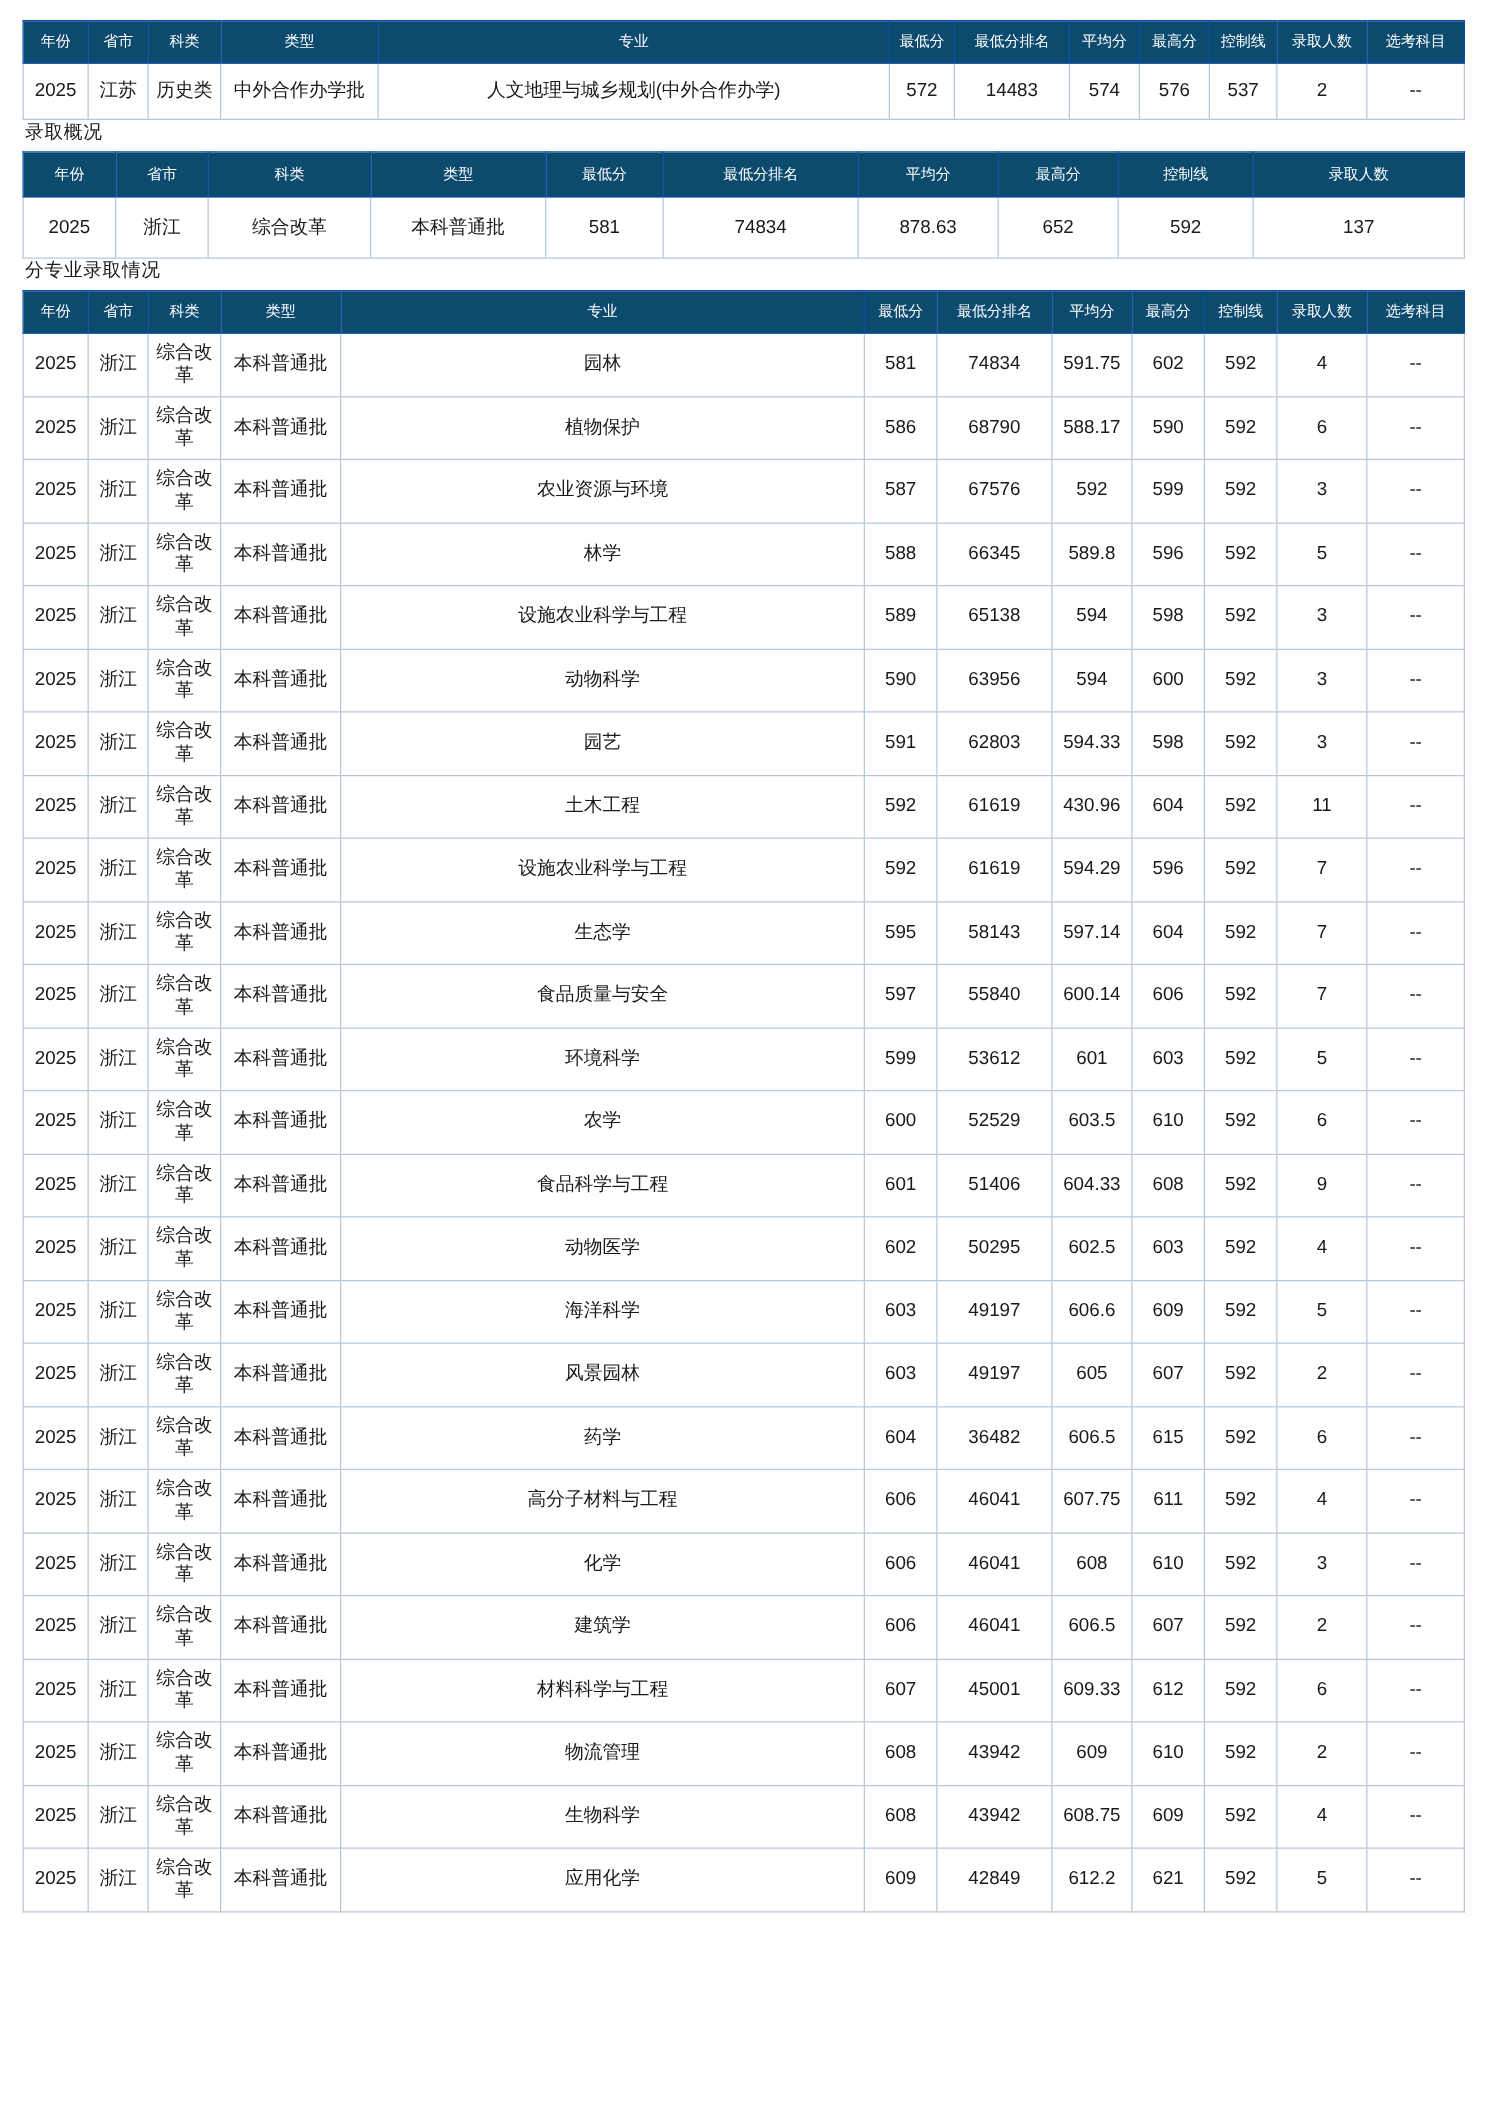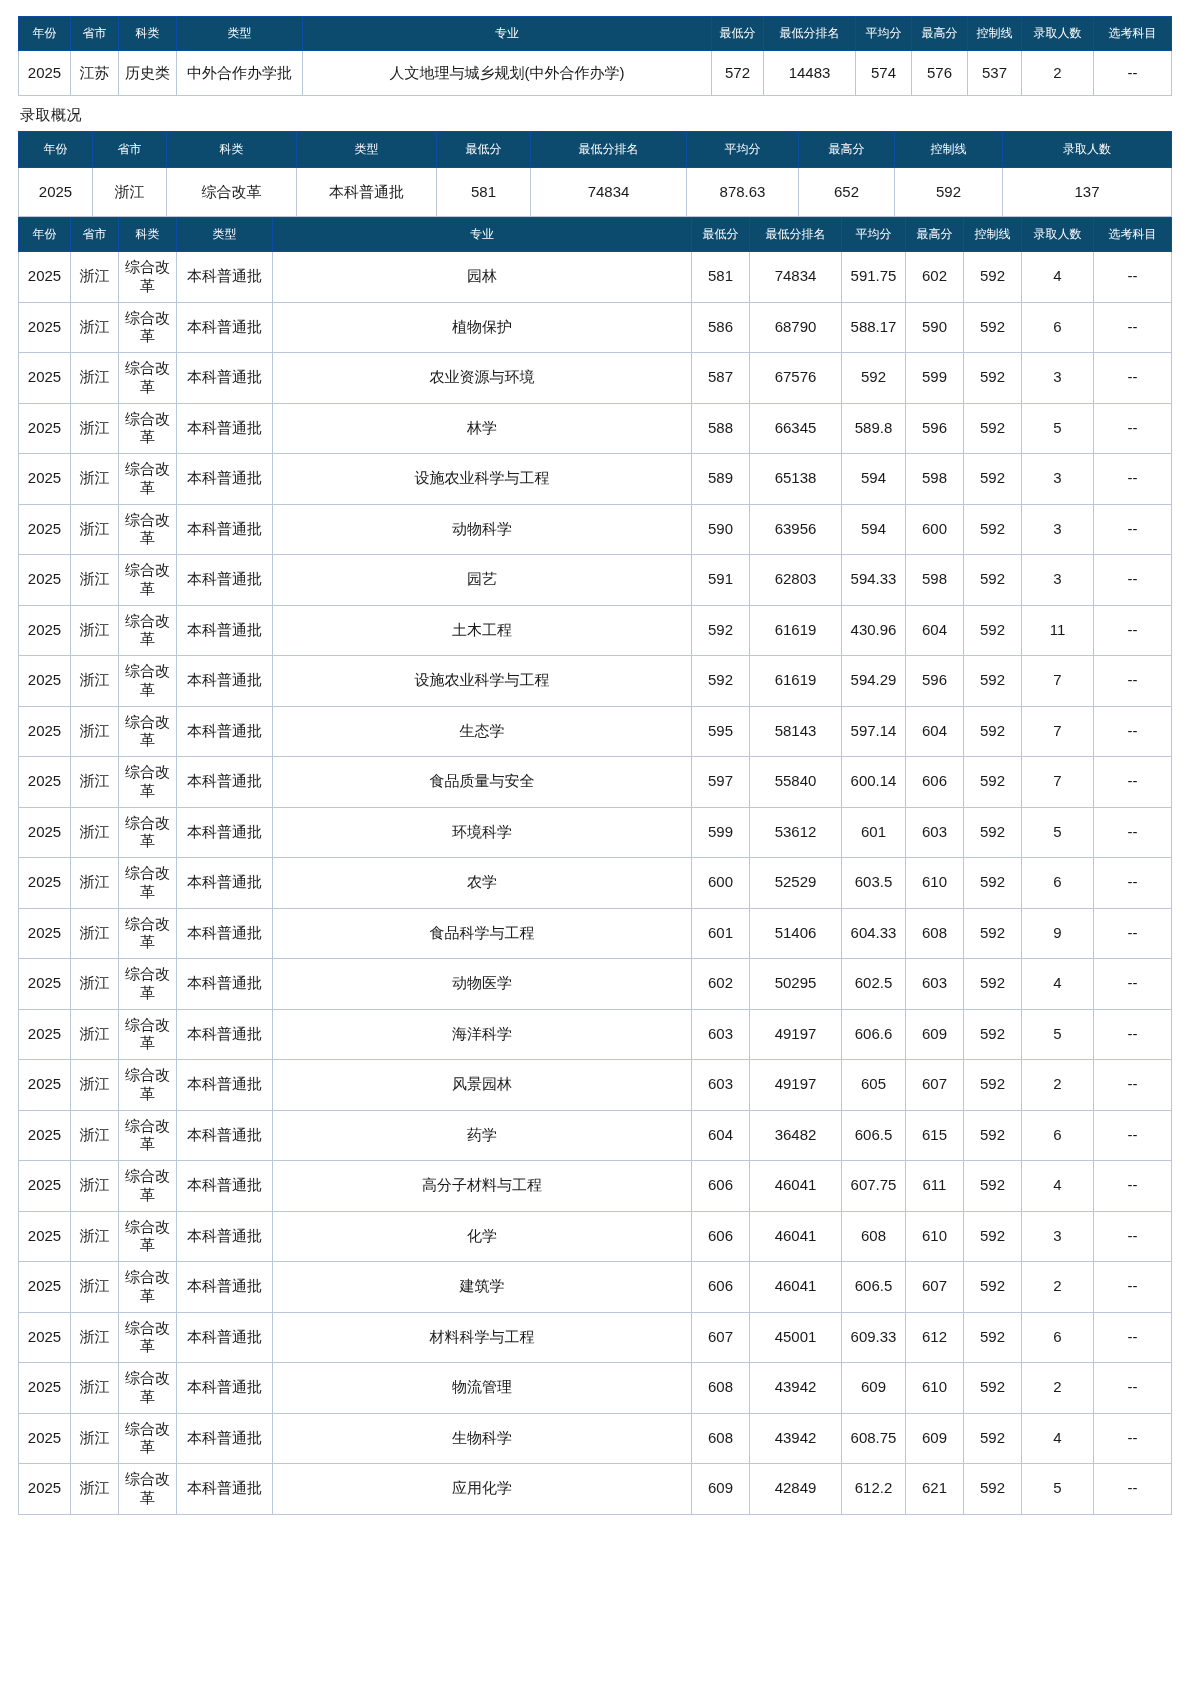--- a/index.html
+++ b/index.html
@@ -41,21 +41,21 @@
     font-size: 12px;
   }
   tbody td {
     background: #ffffff;
     color: #1a1a1a;
     height: 32px;
   }
   .section-title {
     font-size: 15px;
     color: #1a1a1a;
-    margin: 10px 0 6px 2px;
+    margin: 0 0 6px 2px;
     letter-spacing: 0.5px;
   }
   .t-first { margin-top: 0; }
   .t-mid tbody td { height: 36px; font-size: 15px; }
   .t-mid thead th { padding: 10px 2px; }
   .t-detail tbody td { height: 37px; }
 </style>
 </head>
 <body>
 
@@ -148,20 +148,21 @@
         <td>581</td>
         <td>74834</td>
         <td>878.63</td>
         <td>652</td>
         <td>592</td>
         <td>137</td>
       </tr>
     </tbody>
   </table>
 
+  <div class="section-title">分专业录取情况</div>
 
   <table class="t-detail" id="detail-table">
     <colgroup>
       <col style="width:52px">
         <col style="width:48px">
         <col style="width:58px">
         <col style="width:96px">
       <col>
         <col style="width:58px">
         <col style="width:92px">

